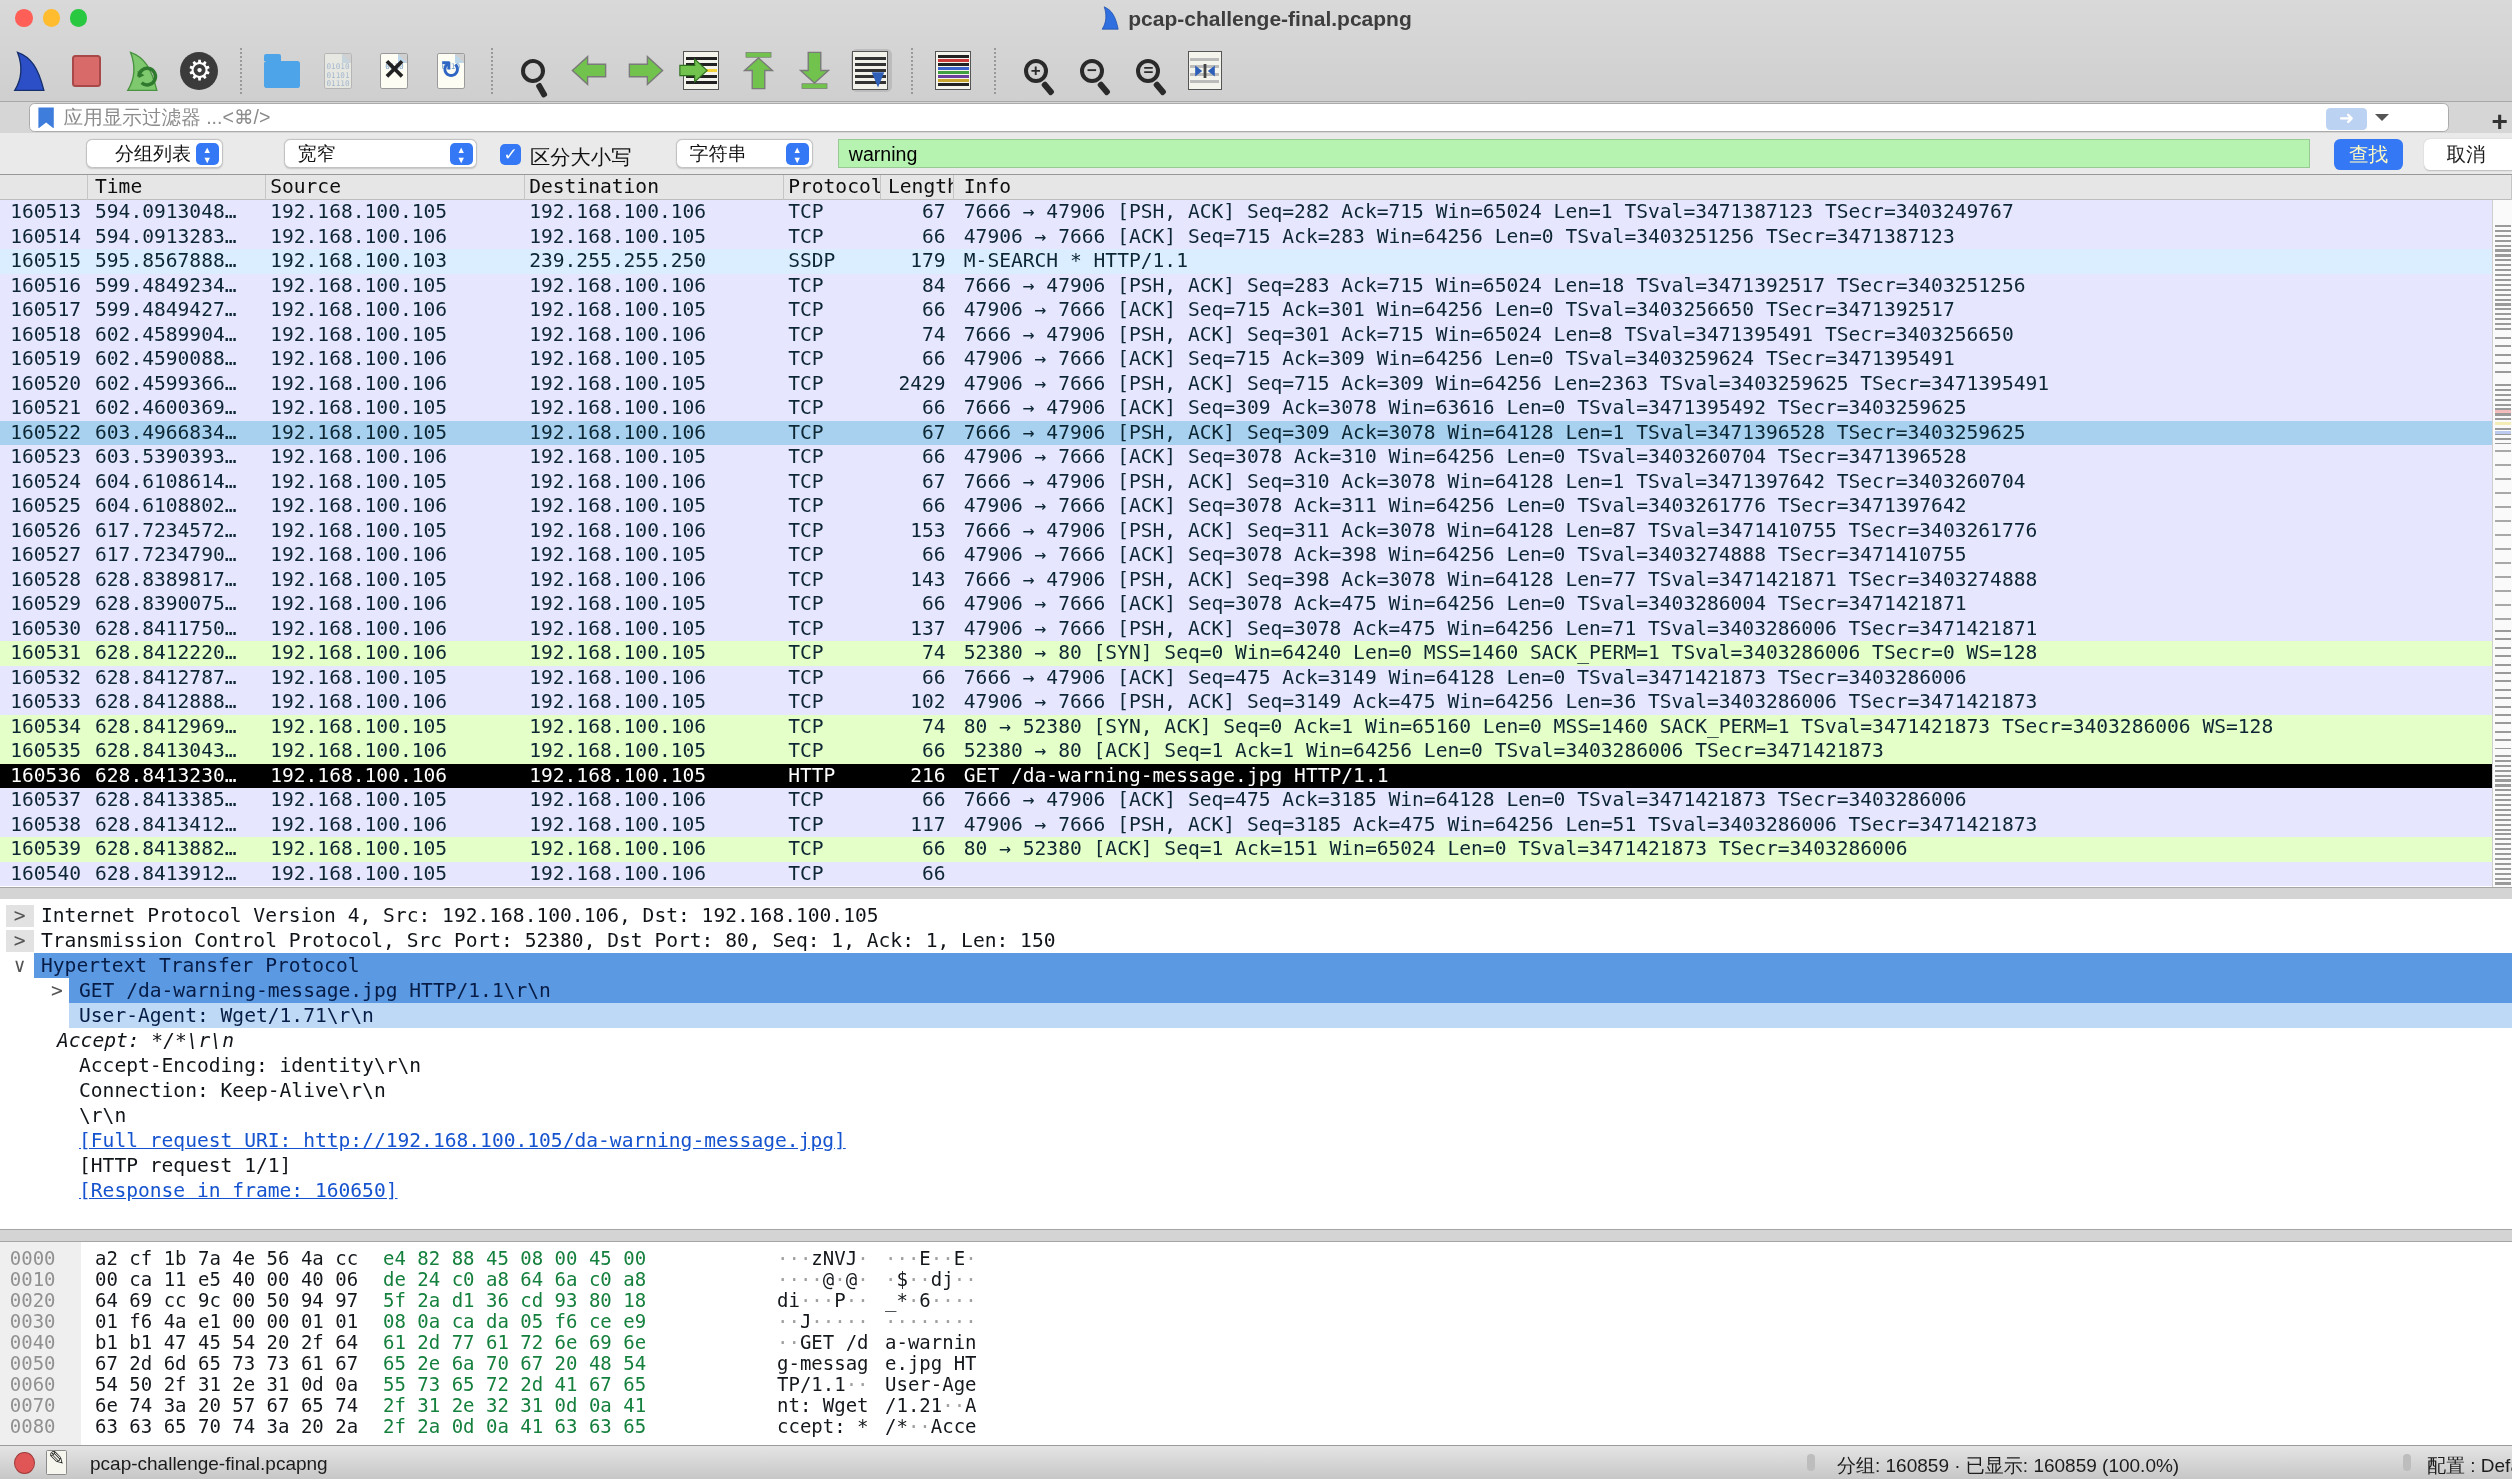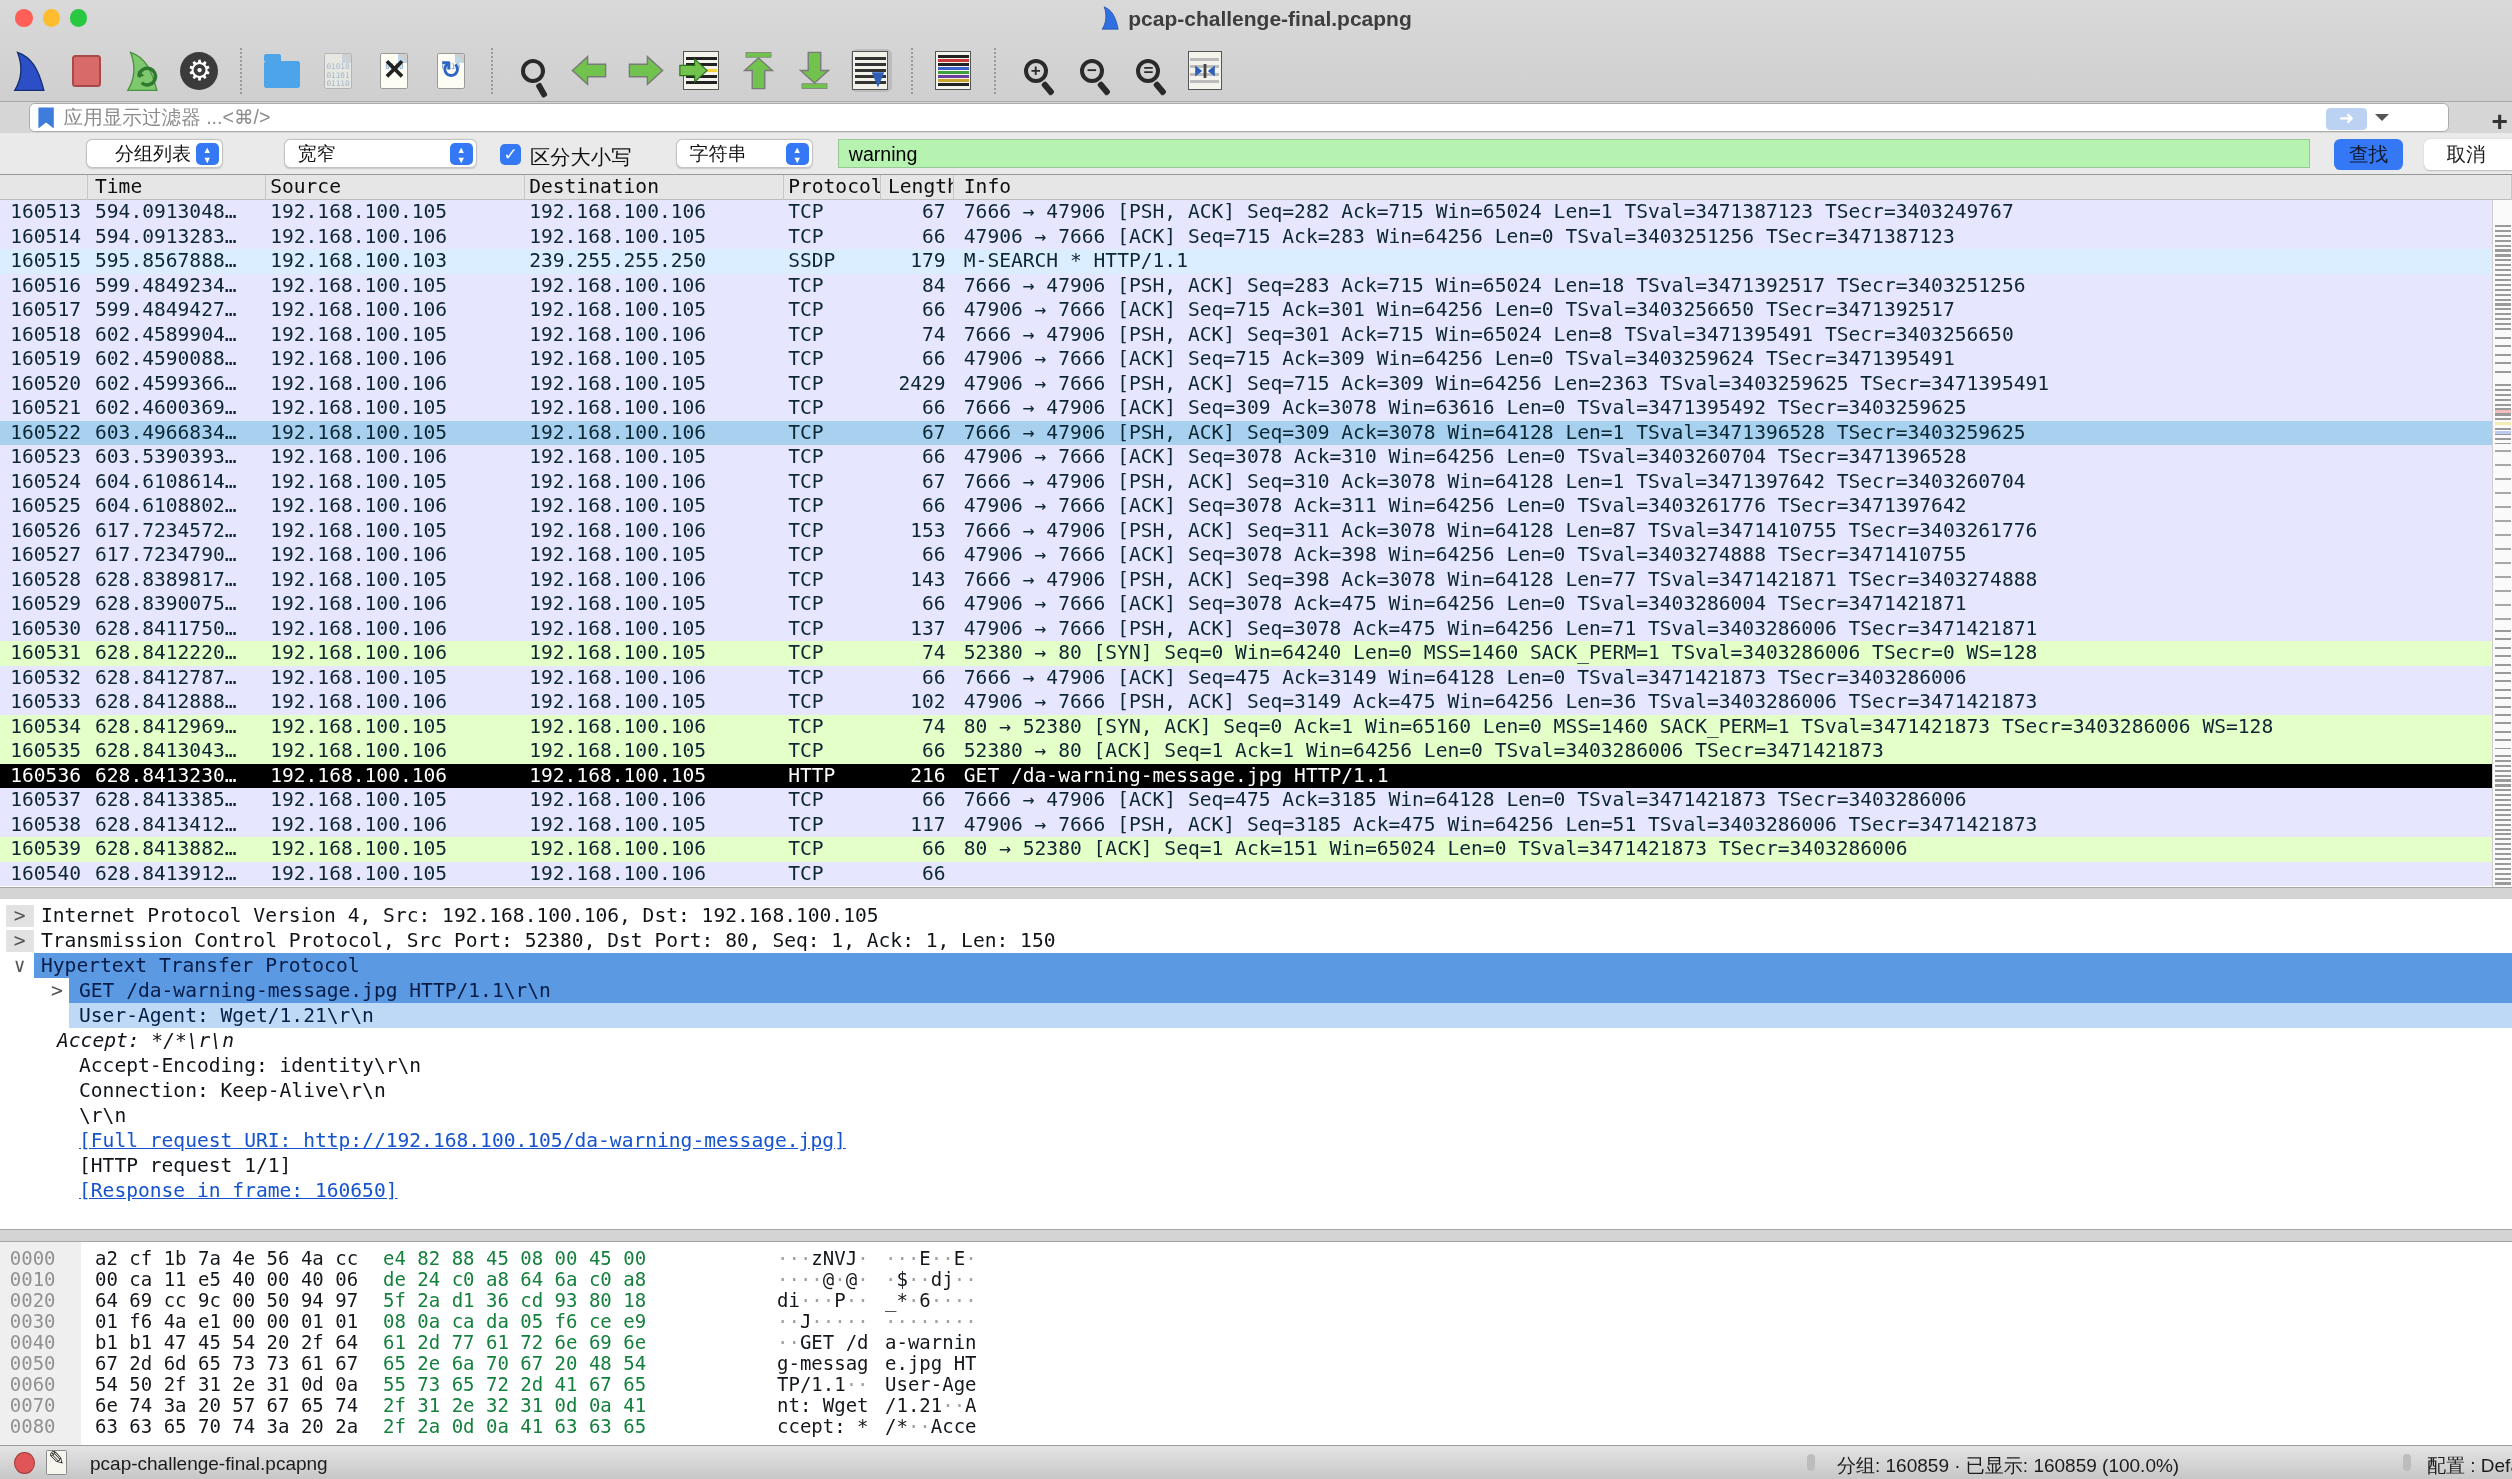--- a/index.html
+++ b/index.html
@@ -68,21 +68,21 @@
     border-radius:6.3px; display:flex; align-items:center; justify-content:space-between;
     font-size:19px; color:#111; padding-left:12.6px; box-shadow:0 0.7px 1.4px rgba(0,0,0,.15); }
   .stepper { width:22.4px; height:22.4px; background:#3478f6; border-radius:4.9px; margin-right:3.5px;
     color:#fff; font-size:9px; line-height:10.5px; text-align:center; padding-top:2.1px; }
   .cb { position:absolute; top:10.5px; width:21px; height:21px; background:#3478f6; border-radius:4.9px;
     color:#fff; font-size:17px; line-height:21px; text-align:center; }
   .cb-label { position:absolute; top:9.8px; font-size:20.3px; color:#111; }
   .find-input { position:absolute; left:838px; top:6.3px; width:1472px; height:29px; background:#b6f2b0;
     border:0.7px solid #98c893; font-size:19.6px; color:#000; padding-left:9.8px; line-height:28px; }
   .btn-blue { position:absolute; left:2334px; top:5.6px; width:69px; height:31px; background:#3478f6;
-    border-radius:6.3px; color:#0f172a; font-size:19.6px; text-align:center; line-height:31px; }
+    border-radius:6.3px; color:#fef9c3; font-size:19.6px; text-align:center; line-height:31px; }
   .btn-white { position:absolute; left:2424px; top:5.6px; width:112px; height:31px; background:#fff;
     border-radius:6.3px; color:#1a1a1a; font-size:19.6px; line-height:31px; padding-left:22.4px;
     box-shadow:0 0.7px 1.4px rgba(0,0,0,.2); }
 
   
   .plist-header { position:absolute; top:175px; left:0; width:2512px; height:24.5px; background:#e6e6e6;
     border-bottom:0.7px solid #bdbdbd; font-size:19.6px; color:#0e0e0e; }
   .plist { position:absolute; top:200px; left:0; width:2493px; height:687px; overflow:hidden;
     font-size:19.6px; color:#0c2633; }
   .prow, .plist-header { display:flex; line-height:24.5px; white-space:nowrap; }
@@ -605,21 +605,21 @@
   <div class="mm mm-dense" style="top:555px;height:132px;"></div>
 </div>
 
 <div class="splitter" style="top:887px;"></div>
 
 <div class="detail" id="detail-pane">
     <div class="dline"><div class="chevbox" style="left: 5.6px;">&gt;</div><span class="txt" style="margin-left: 41px; text-align: right;">Internet Protocol Version 4, Src: 192.168.100.106, Dst: 192.168.100.105</span></div>
     <div class="dline"><div class="chevbox" style="left: 5.6px;">&gt;</div><span class="txt" style="margin-left: 41px;">Transmission Control Protocol, Src Port: 52380, Dst Port: 80, Seq: 1, Ack: 1, Len: 150</span></div>
     <div class="dline"><div class="bg bg-dark" style="left: 34px;"></div><div class="chev" style="left: 5.6px;">∨</div><span class="txt t-dark" style="margin-left: 41px;">Hypertext Transfer Protocol</span></div>
     <div class="dline"><div class="bg bg-dark" style="left: 69px;"></div><div class="chev" style="left: 43px;">&gt;</div><span class="txt t-dark" style="margin-left: 79px;">GET /da-warning-message.jpg HTTP/1.1\r\n</span></div>
-    <div class="dline"><div class="bg bg-light" style="left: 69px;"></div><span class="txt t-dark" style="margin-left: 79px;">User-Agent: Wget/1.21\r\n</span></div>
+    <div class="dline"><div class="bg bg-light" style="left: 69px;"></div><span class="txt t-dark" style="margin-left: 79px;">User-Agent: Wget/1.71\r\n</span></div>
     <div class="dline"><span class="txt" style="margin-left: 57px; font-style: italic;">Accept: */*\r\n</span></div>
     <div class="dline"><span class="txt" style="margin-left: 79px;">Accept-Encoding: identity\r\n</span></div>
     <div class="dline"><span class="txt" style="margin-left: 79px;">Connection: Keep-Alive\r\n</span></div>
     <div class="dline"><span class="txt" style="margin-left: 79px;">\r\n</span></div>
     <div class="dline"><span class="txt t-link" style="margin-left: 79px;">[Full request URI: http://192.168.100.105/da-warning-message.jpg]</span></div>
     <div class="dline"><span class="txt" style="margin-left: 79px;">[HTTP request 1/1]</span></div>
     <div class="dline"><span class="txt t-link" style="margin-left: 79px;">[Response in frame: 160650]</span></div>
   </div>
 
 <div class="splitter" style="top:1229px;"></div>

